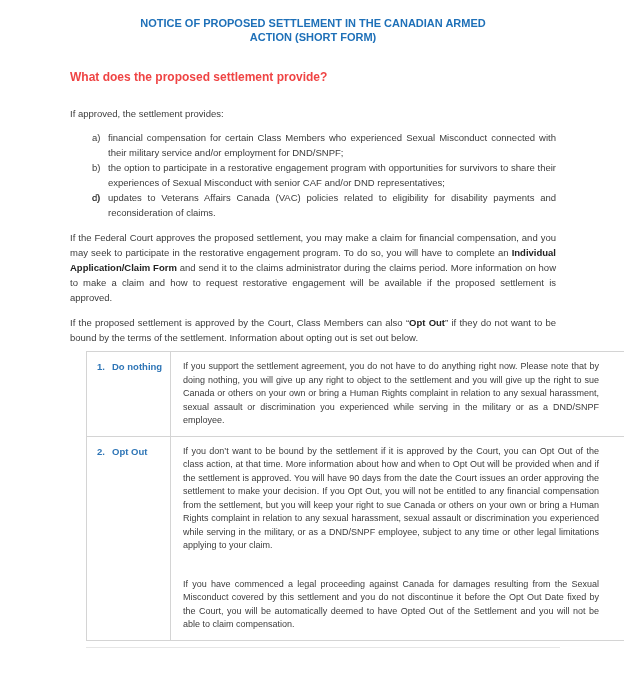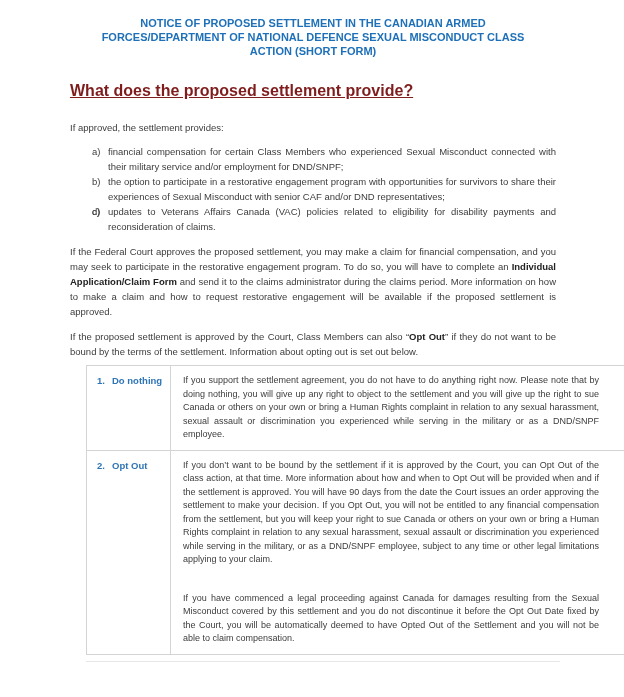--- a/index.html
+++ b/index.html
@@ -12,22 +12,22 @@
     padding:16px 68px 0 70px;
     position:relative;
   }
   .doc-title {
     color:#1e70b8;
     font-size:11px; font-weight:700; line-height:14px;
     text-align:center;
   }
   .title-line { display:block; }
   .section-heading {
-    color:#7f1d1d;
-    font-size:16px; font-weight:700; line-height:14px;text-decoration:underline;
+    color:#ef4444;
+    font-size:12px; font-weight:700; line-height:14px;
   }
   .heading-provide { margin-top:26px; }
   .heading-rights { margin-top:9px; }
   .intro {
     margin-top:22px;
     font-size:9.5px; line-height:15px;
   }
   .benefits { margin-top:9px; font-size:9.5px; line-height:15px; }
   .benefit { position:relative; padding-left:38px; text-align:justify; }
   .benefit .marker { position:absolute; left:22px; }
@@ -62,21 +62,20 @@
     border-top:1px solid #e6e6e6;
   }
 </style>
 </head>
 <body>
 
 <div class="page">
 
   <h1 class="doc-title">
     <span class="title-line">NOTICE OF PROPOSED SETTLEMENT IN THE CANADIAN ARMED</span>
-    <span class="title-line">FORCES/DEPARTMENT OF NATIONAL DEFENCE SEXUAL MISCONDUCT CLASS</span>
     <span class="title-line">ACTION (SHORT FORM)</span>
   </h1>
 
   <h2 class="section-heading heading-provide">What does the proposed settlement provide?</h2>
 
   <p class="intro">If approved, the settlement provides:</p>
 
   <div class="benefits">
     <div class="benefit">
       <span class="marker">a)</span>

